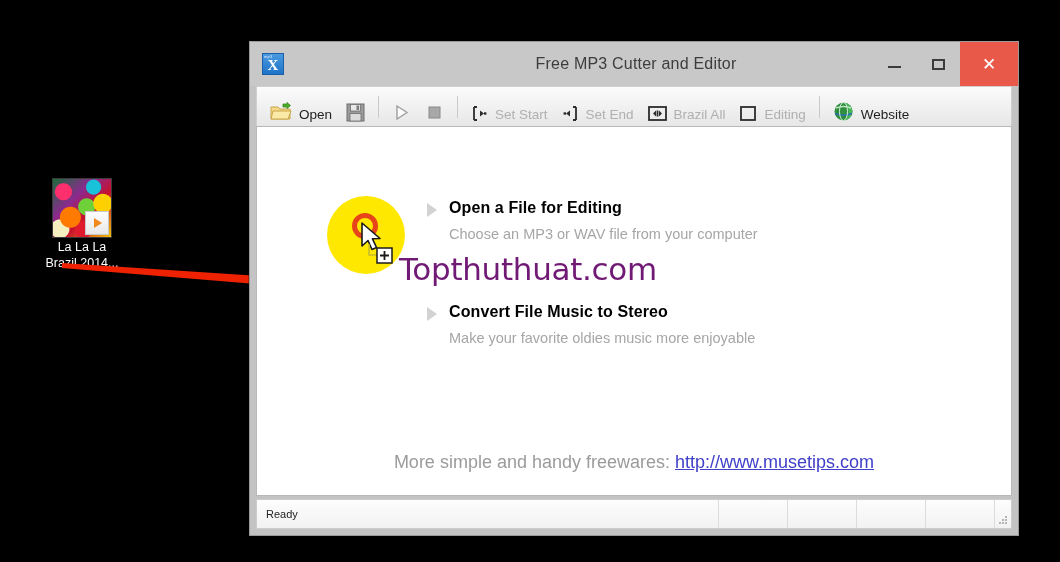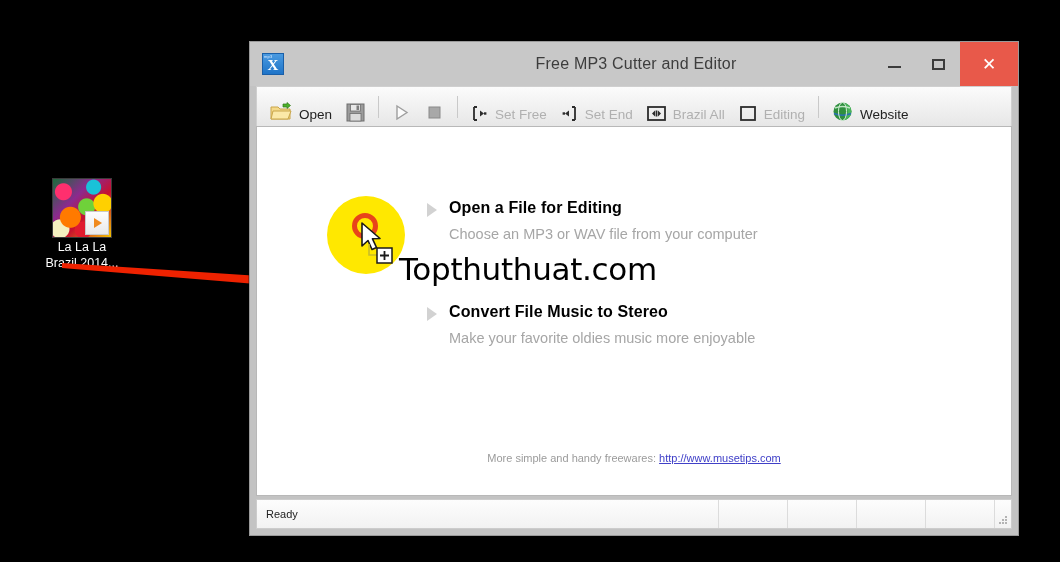--- a/index.html
+++ b/index.html
@@ -246,35 +246,35 @@
     font-size: 14.5px;
     color: #a6a6a6;
     line-height: 20px;
     margin-top: 3px;
   }
   #footer-note {
     position: absolute;
     left: 0; right: 0;
     top: 325px;
     text-align: center;
-    font-size: 11px;
+    font-size: 18px;
     color: #9b9b9b;
   }
   #footer-note a {
     color: #4040c8;
     text-decoration: underline;
   }
 
   
   #watermark {
     position: absolute;
     left: 142px;
     top: 124px;
     font-size: 31px;
-    color: #000000;
+    color: #701a75;
     font-family: "DejaVu Sans", sans-serif;
     letter-spacing: -.3px;
     z-index: 5;
   }
 
   
   #status-bar {
     flex: 0 0 30px;
     height: 30px;
     margin: 3px 6px 6px 6px;
@@ -420,21 +420,21 @@
       <div class="tb-sep"></div>
 
       <div class="tb-item disabled">
         <span class="tb-icon">
           <svg width="17" height="17" viewBox="0 0 17 17">
             <path d="M3 2 L3 15 M3 2 L6 2 M3 15 L6 15" stroke="#2c2c2c" stroke-width="1.8" fill="none"></path>
             <path d="M13 8.5 L9 5.5 L9 11.5 Z" fill="#2c2c2c"></path>
             <rect x="13" y="7.3" width="2.4" height="2.4" fill="#2c2c2c"></rect>
           </svg>
         </span>
-        <span>Set Free</span>
+        <span>Set Start</span>
       </div>
 
       <div class="tb-item disabled">
         <span class="tb-icon">
           <svg width="17" height="17" viewBox="0 0 17 17">
             <path d="M14 2 L14 15 M14 2 L11 2 M14 15 L11 15" stroke="#2c2c2c" stroke-width="1.8" fill="none"></path>
             <path d="M4 8.5 L8 5.5 L8 11.5 Z" fill="#2c2c2c"></path>
             <rect x="1.6" y="7.3" width="2.4" height="2.4" fill="#2c2c2c"></rect>
           </svg>
         </span>

